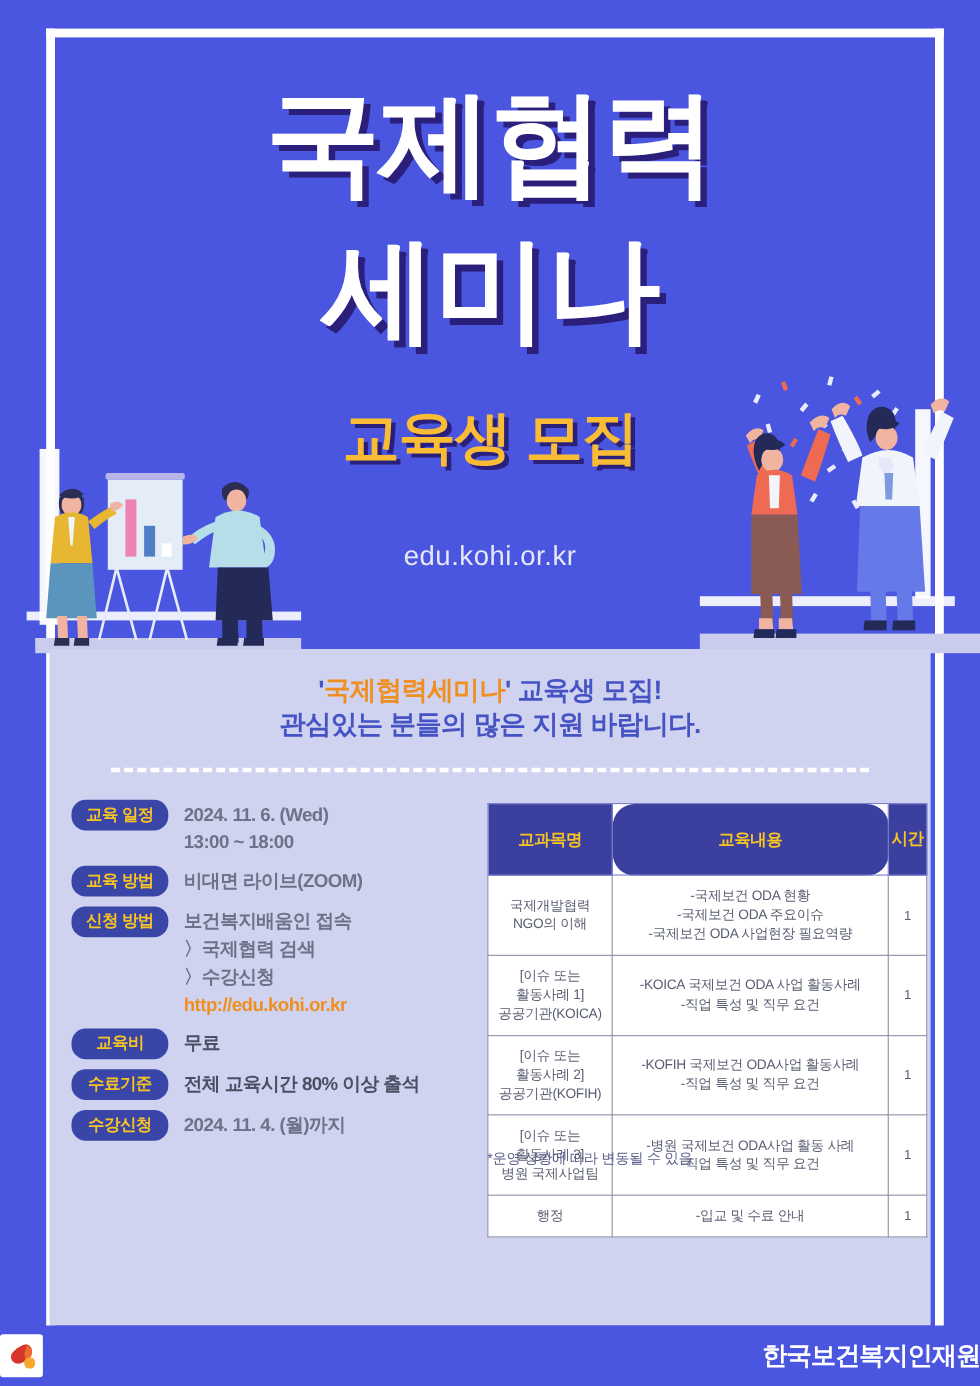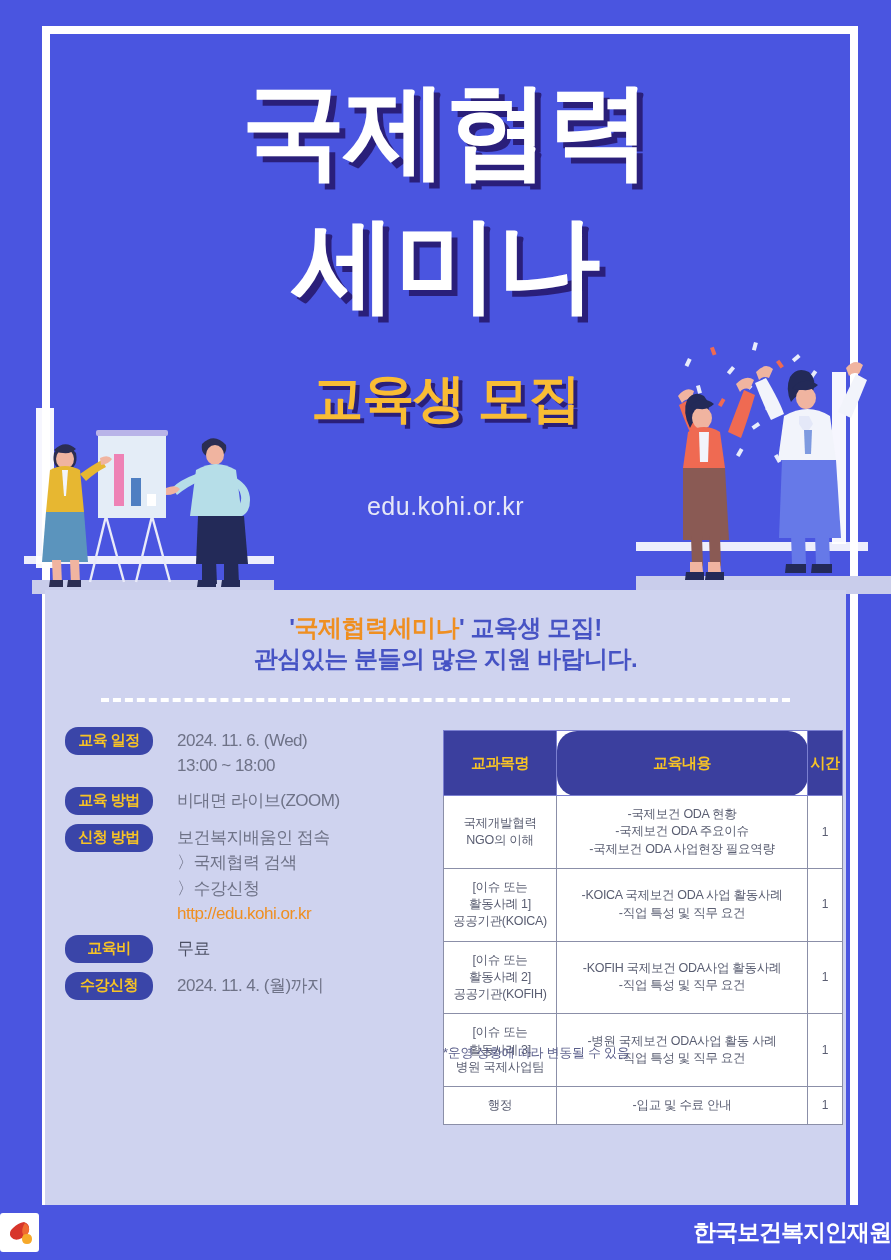--- a/index.html
+++ b/index.html
@@ -121,23 +121,23 @@
     background: #3a45a8;
     border-radius: 13px;
     color: #f7c325;
     font-size: 15px;
     font-weight: bold;
     text-align: center;
     letter-spacing: -0.5px;
   }
   .info-val {
     flex: 1 1 auto;
-    margin-left: 24px;
+    margin-left: 14px;
     font-size: 17px;
-    font-weight: normal;
+    font-weight: bold;
     color: #6e7287;
     letter-spacing: -0.5px;
     line-height: 1.48;
     padding-top: 1px;
   }
   .info-val.dark { color: #4b4f63; }
   .info-val .link { color: #ef8f21; }
 
   
   #table-wrap {
@@ -372,20 +372,24 @@
           <div>〉수강신청</div>
           <div class="link">http://edu.kohi.or.kr</div>
         </div>
       </div>
 
       <div class="info-row">
         <div class="info-pill">교육비</div>
         <div class="info-val dark">무료</div>
       </div>
 
+      <div class="info-row">
+        <div class="info-pill">수료기준</div>
+        <div class="info-val dark">전체 교육시간 80% 이상 출석</div>
+      </div>
 
       <div class="info-row">
         <div class="info-pill">수강신청</div>
         <div class="info-val">2024. 11. 4. (월)까지</div>
       </div>
 
     </div>
 
     <div id="table-wrap">
       <table id="curriculum">

